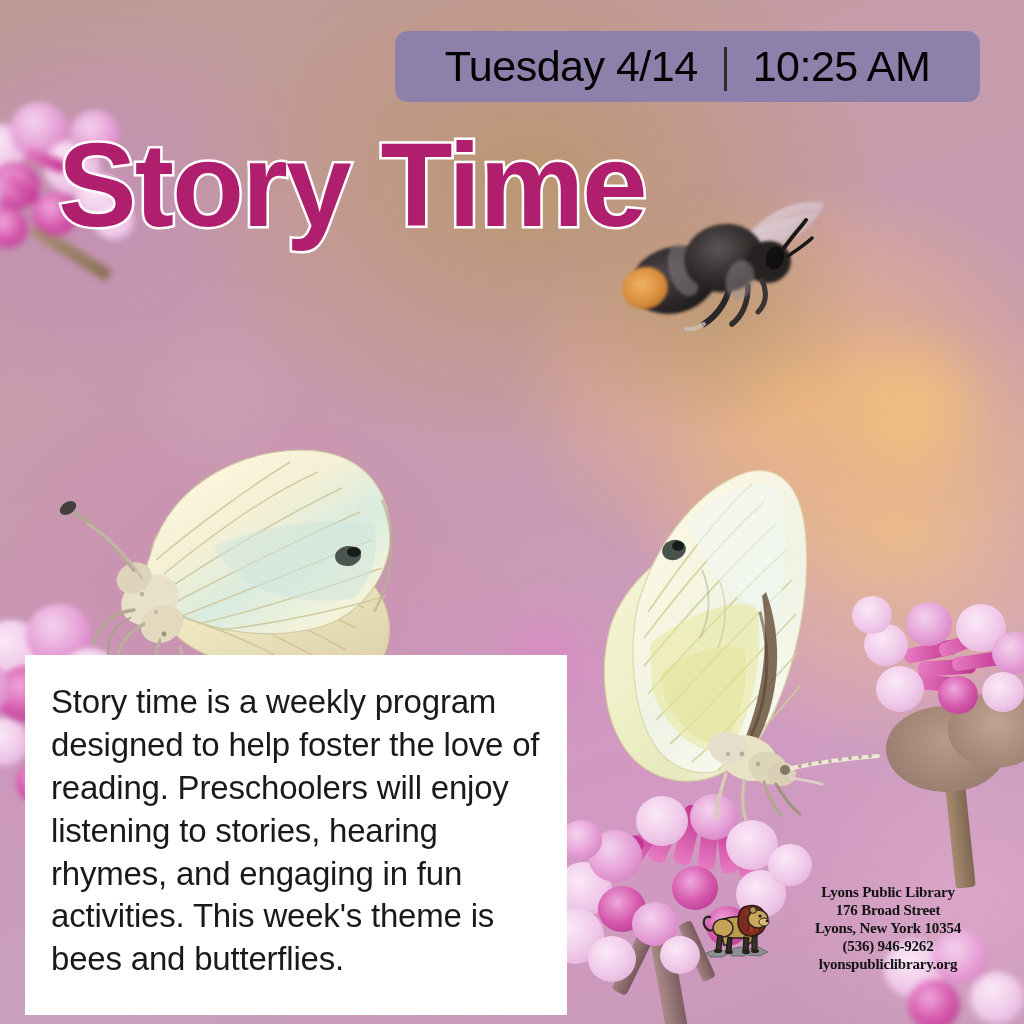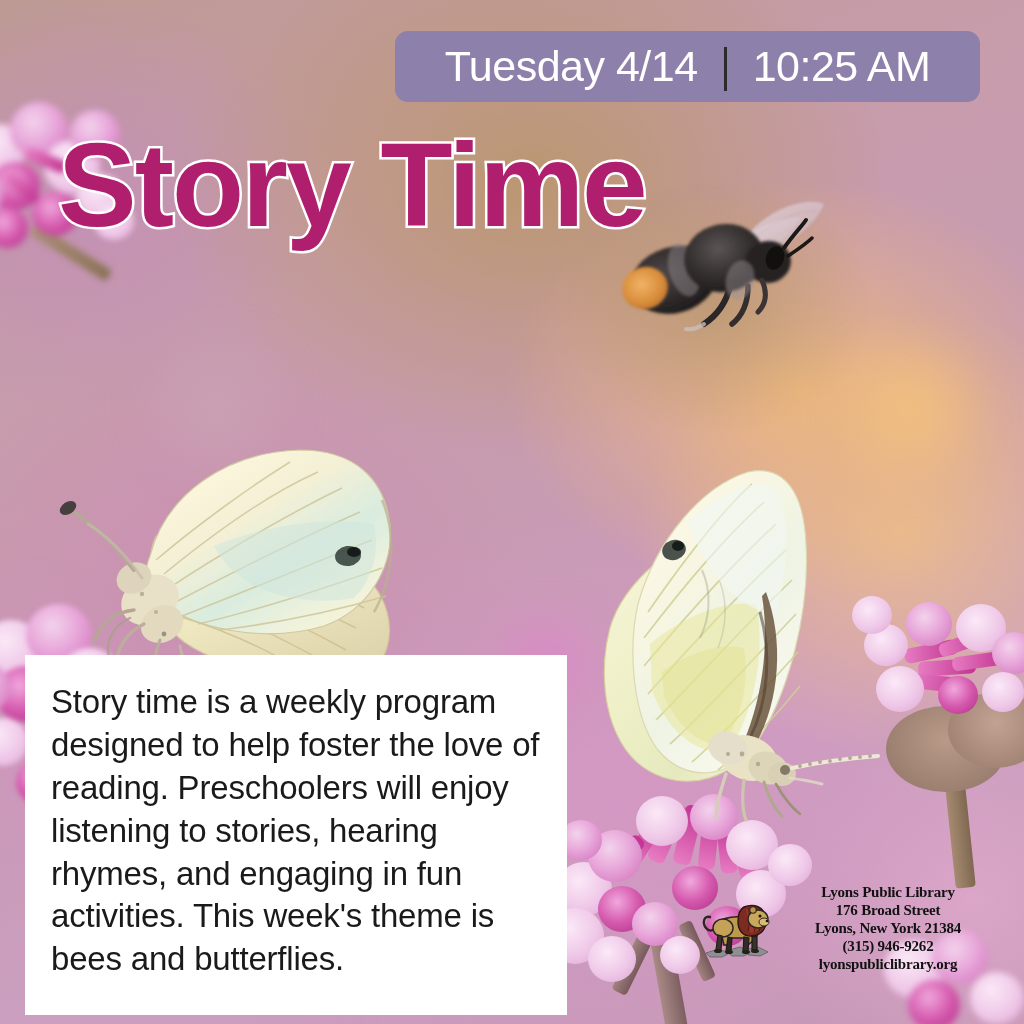--- a/index.html
+++ b/index.html
@@ -73,21 +73,21 @@
   #butterfly-right { position:absolute; left:552px; top:462px; width:330px; height:360px; }
 
   
   #date-banner {
     position:absolute; left:395px; top:31px; width:585px; height:71px;
     background:#8d81ab; border-radius:13px;
     display:flex; align-items:center; justify-content:center;
     gap:0px;
   }
   #date-banner .dt-text {
-    font-size:43px; font-weight:400; color:#ffffff;
+    font-size:43px; font-weight:400; color:#000000;
     letter-spacing:-0.5px; line-height:1; white-space:nowrap;
   }
   #date-banner .dt-sep {
     display:inline-block; width:3px; height:44px; background:#2b2b2b;
     margin:0 26px; position:relative; top:2px;
   }
 
   
   #poster-title {
     position:absolute; left:58px; top:126px;
@@ -496,19 +496,19 @@
       <circle cx="60" cy="21" r="1.5" fill="#1b1410"></circle>
 
       <circle cx="67" cy="26" r="1.3" fill="#1b1410"></circle>
 
       <circle cx="53" cy="15" r="3.2" fill="#b8964c" stroke="#2a2623" stroke-width="1.1"></circle>
     </svg>
 
     <div id="library-lines">
       <span class="ln">Lyons Public Library</span>
       <span class="ln">176 Broad Street</span>
-      <span class="ln">Lyons, New York 21384</span>
-      <span class="ln">(315) 946-9262</span>
+      <span class="ln">Lyons, New York 10354</span>
+      <span class="ln">(536) 946-9262</span>
       <span class="ln">lyonspubliclibrary.org</span>
     </div>
   </div>
 
 </div>
 
 </body></html>

